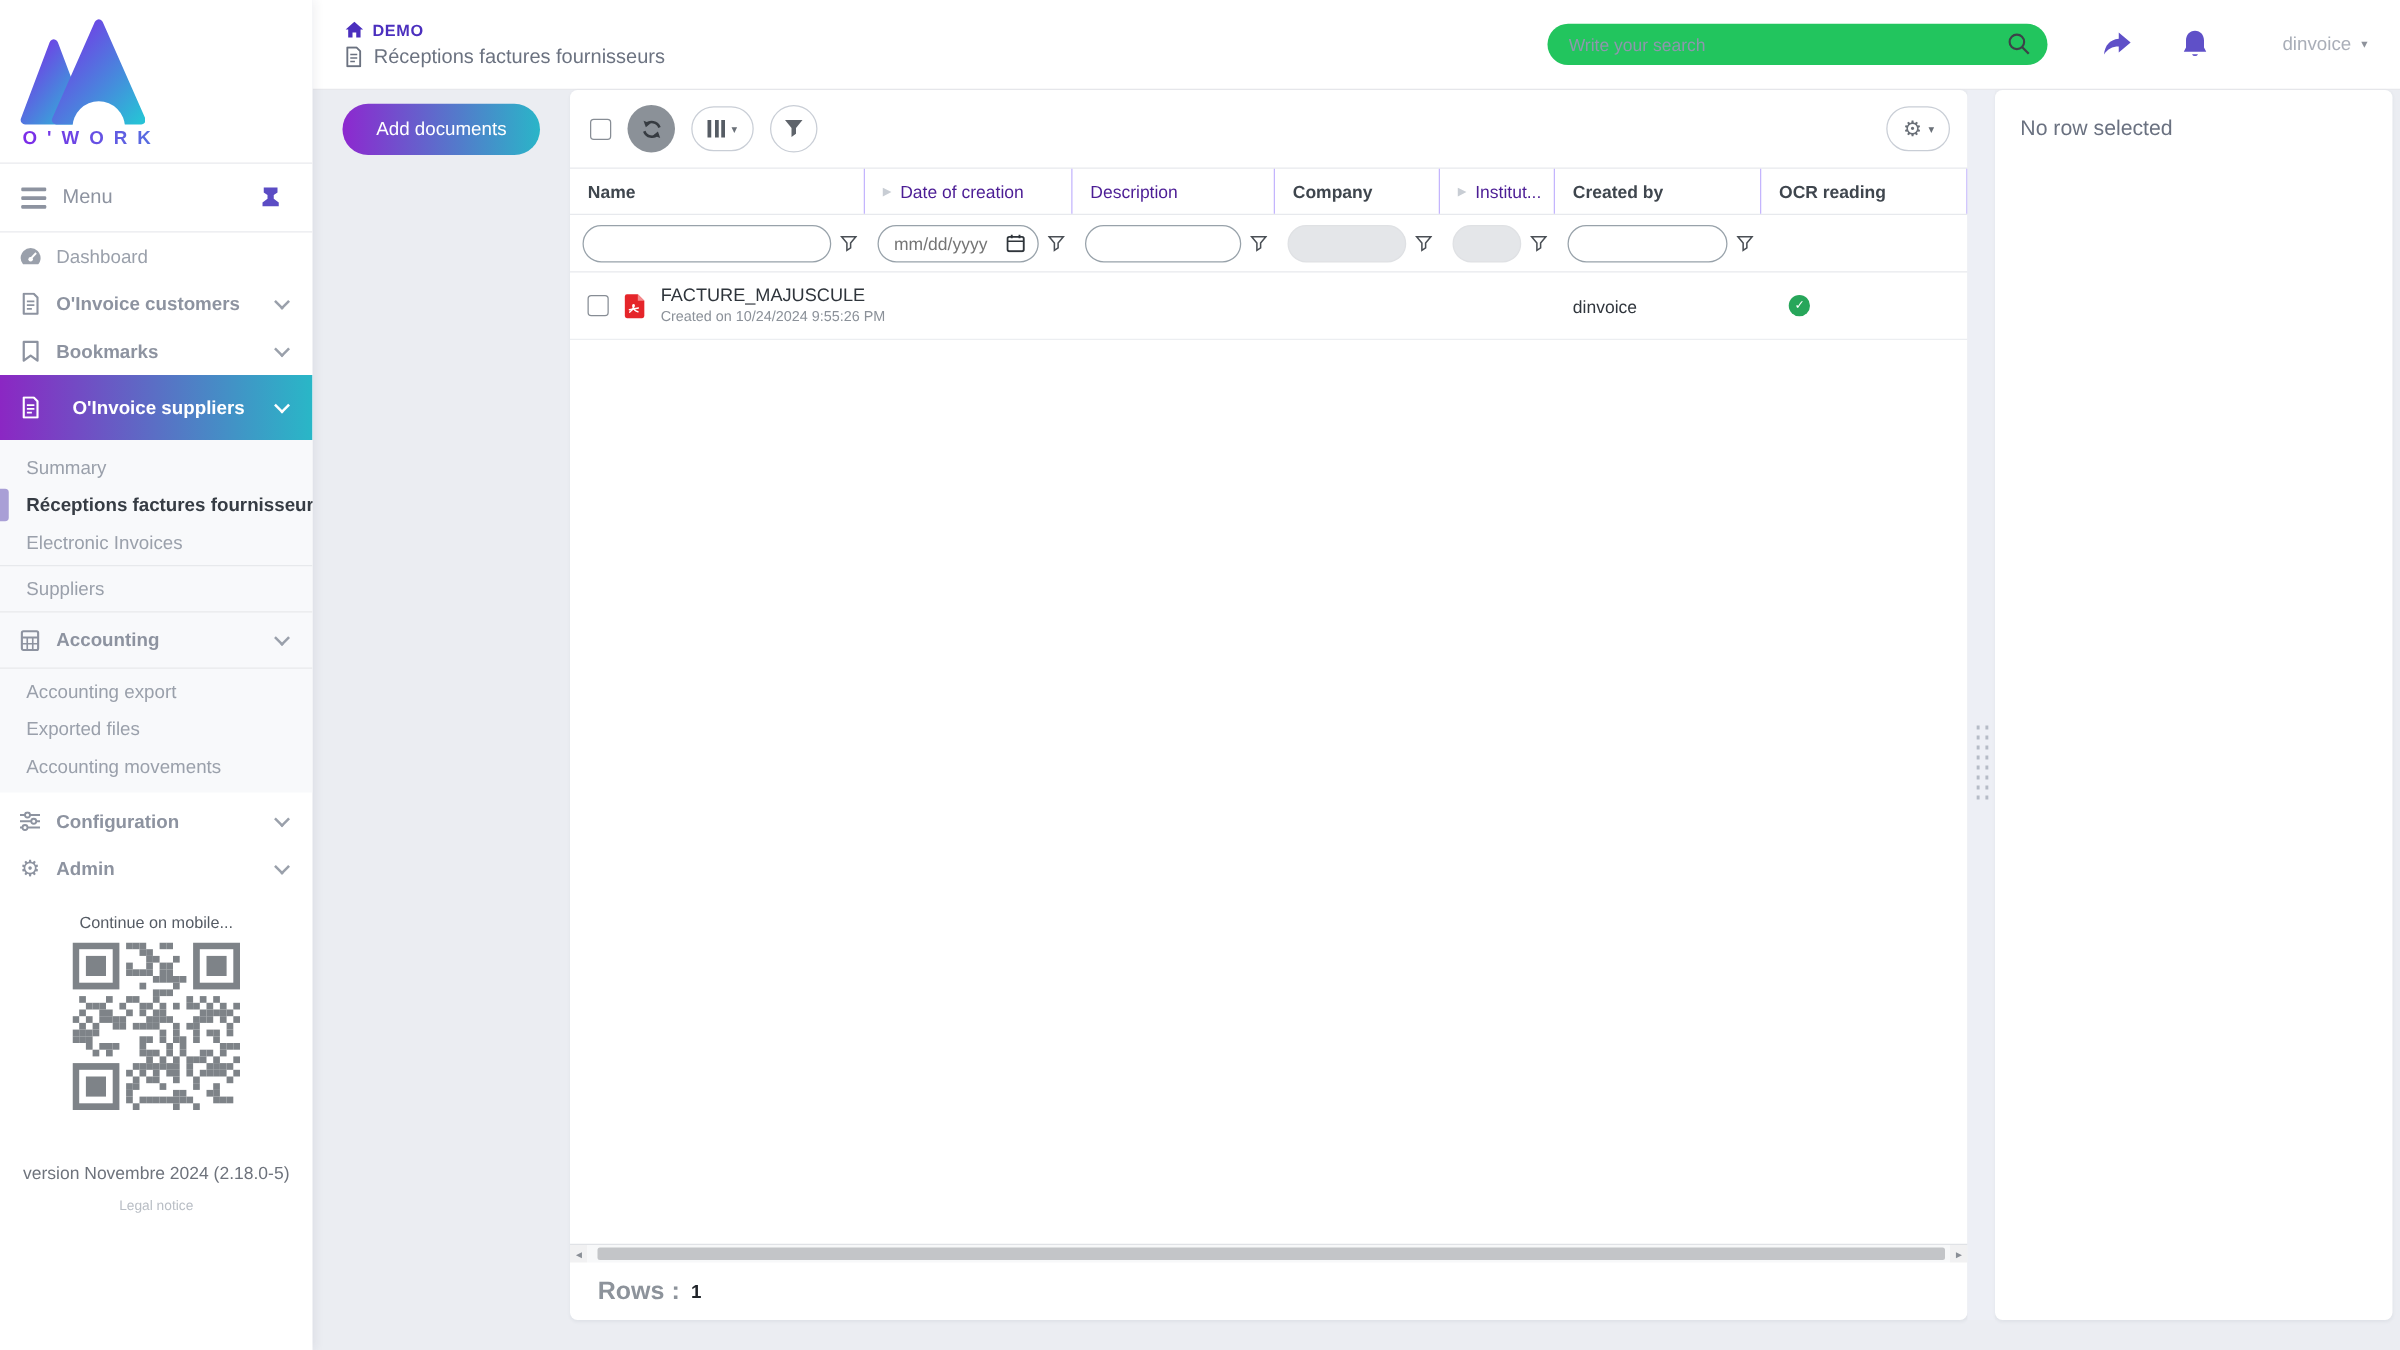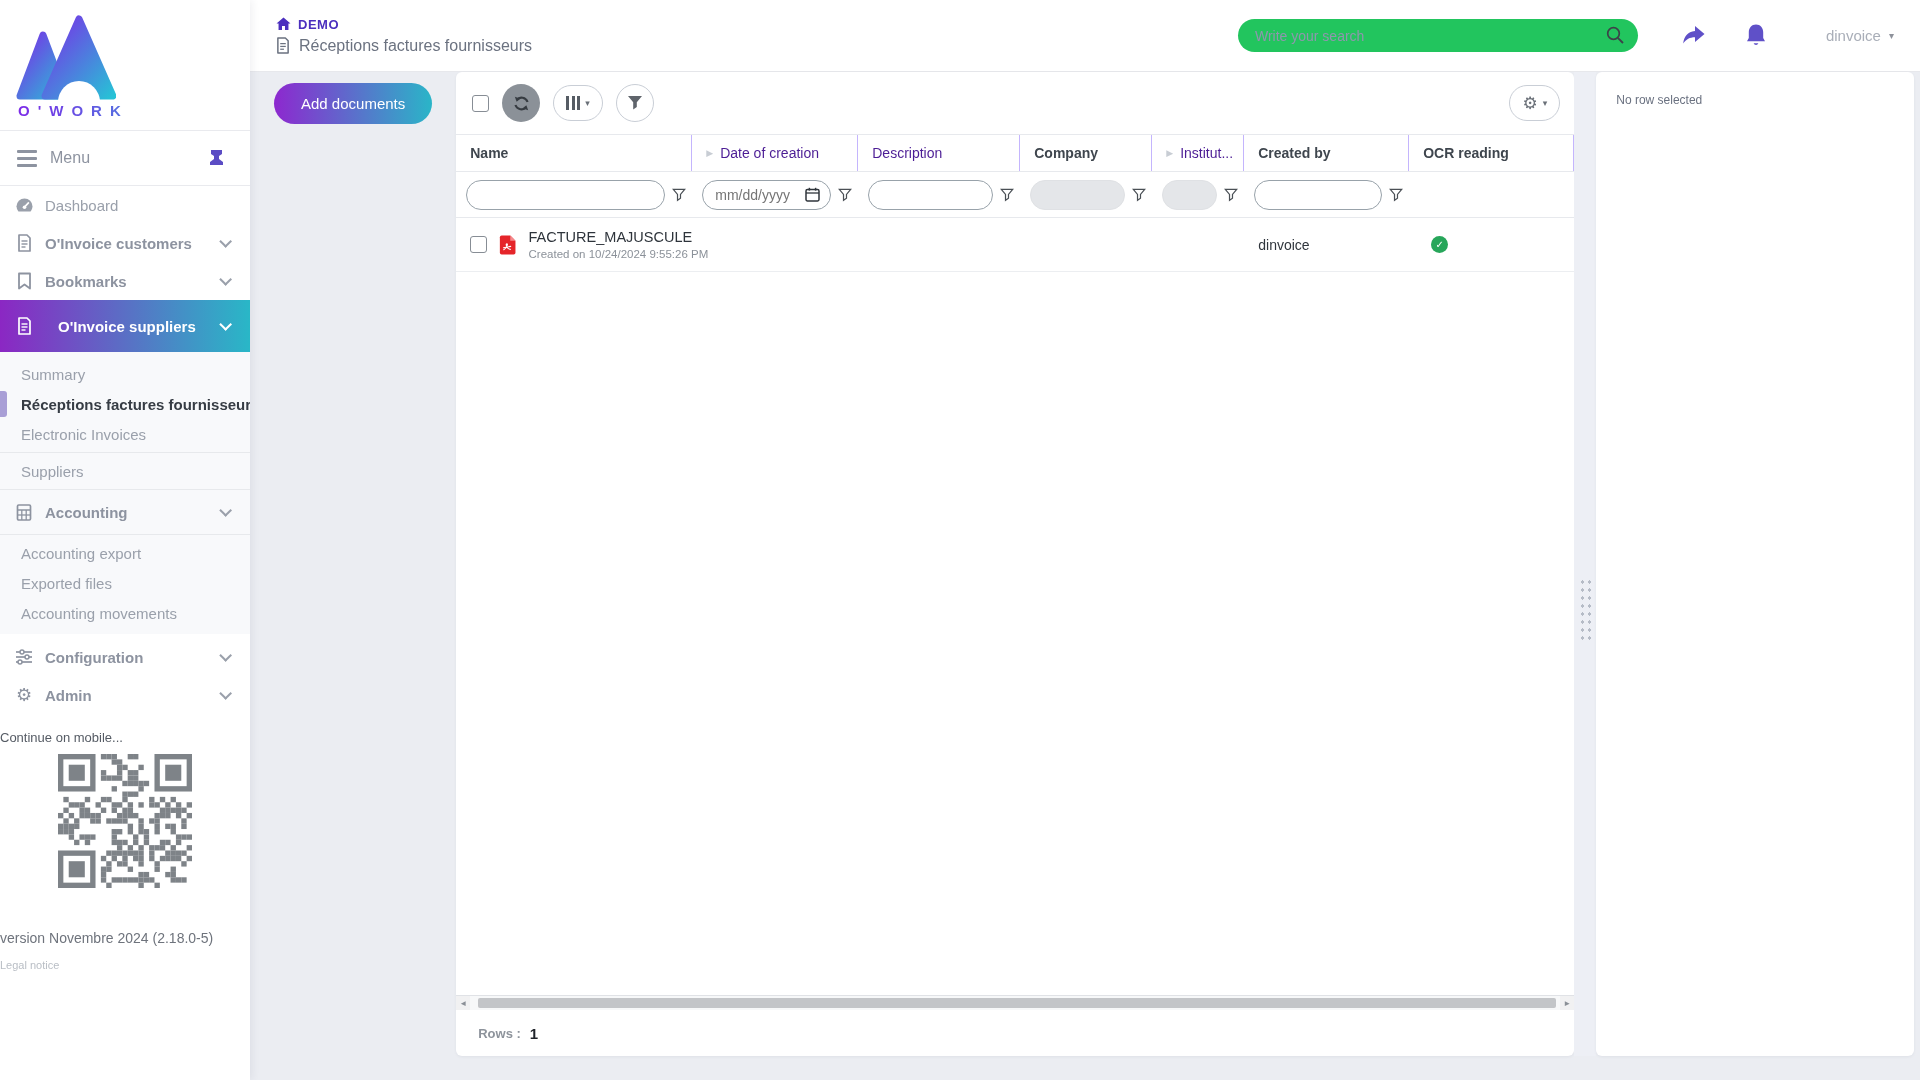--- a/index.html
+++ b/index.html
@@ -22,21 +22,21 @@
   .nav-item.bold .nlabel{font-weight:700;color:#8d93a0;}
   .chev{width:9px;height:9px;border-right:2px solid #9aa0ab;border-bottom:2px solid #9aa0ab;transform:rotate(45deg) translateY(-3px);flex:none;}
   .nav-item.active{height:52px;background:linear-gradient(90deg,#8b27c3,#29b7c7);gap:13px;}
   .nav-item.active .nlabel{color:#fff;font-weight:700;}
   .nav-item.active .chev{border-color:#fff;}
   .submenu-block{background:#f8f9fb;}
   .sub-item{height:30px;display:flex;align-items:center;padding:0 14px 0 21px;font-size:15px;color:#9aa0ab;cursor:pointer;position:relative;white-space:nowrap;}
   .sub-item.active{color:#363c44;font-weight:700;}
   .sub-item.active .abar{position:absolute;left:0;top:2px;bottom:2px;width:7px;background:#a99fd6;border-radius:0 3px 3px 0;}
   .sdivider{height:1px;background:#e7e9ec;margin:3px 0;}
-  .side-bottom{padding-top:16px;}
+  .side-bottom{padding-top:16px;text-align:center;}
   .mobile-caption{font-size:13px;color:#555b64;}
   .qr-wrap{margin:9px auto 0;width:134px;height:134px;}
   .version{font-size:14px;color:#6e737c;margin-top:42px;}
   .legal{font-size:11px;color:#b9bec5;margin-top:13px;cursor:pointer;}
 
   
   .main{flex:1;display:flex;flex-direction:column;min-width:0;}
   .topbar{height:72px;background:#fff;border-bottom:1px solid #e7e8ec;display:flex;align-items:center;padding:0 26px;flex:none;}
   .crumbs{margin-right:auto;}
   .crumb-top{display:flex;align-items:center;gap:7px;font-size:13px;font-weight:700;letter-spacing:.5px;color:#4b2fbe;cursor:pointer;}
@@ -95,29 +95,29 @@
   .status{width:17px;height:17px;border-radius:50%;display:flex;align-items:center;justify-content:center;color:#fff;font-size:10px;font-weight:700;margin-left:8px;flex:none;}
   .status.ok{background:#27a65a;}
   .status.err{background:#e8175b;}
 
   .tspacer{flex:1;}
   .hscroll{height:15px;border-top:1px solid #e0e2e6;display:flex;flex:none;}
   .sbtn{width:14px;background:#f1f1f2;color:#8a8f96;font-size:8px;display:flex;align-items:center;justify-content:center;cursor:pointer;}
   .strack{flex:1;background:#f7f8f9;position:relative;cursor:pointer;}
   .sthumb{position:absolute;left:8px;right:4px;top:2px;bottom:2px;background:#c3c5c8;border-radius:2px;cursor:grab;}
   .tfoot{height:46px;display:flex;align-items:center;gap:9px;padding-left:22px;flex:none;}
-  .rows-label{font-size:13px;color:#8d939b;font-weight:600;text-align:right;}
+  .rows-label{font-size:20px;color:#8d939b;font-weight:600;text-align:right;}
   .rows-count{font-size:15px;color:#1f2329;font-weight:700;}
 
   
   .gutter{width:22px;background:#edeff5;margin:0 0;display:flex;align-items:center;justify-content:center;flex:none;}
   .ghandle{width:14px;height:64px;margin-top:90px;cursor:col-resize;
     background-image:radial-gradient(#b6bcc7 1.4px,transparent 1.5px);background-size:7px 8px;background-position:1px 1px;}
   .detail-card{width:318px;flex:none;padding:21px 20px;}
-  .empty-text{font-size:12px;color:#6a7180;}
+  .empty-text{font-size:17px;color:#6a7180;}
 
   svg{display:block;}
 </style>
 </head>
 <body>
 
 <div class="app">
 
   <aside class="sidebar">
     <div class="logo-block">

